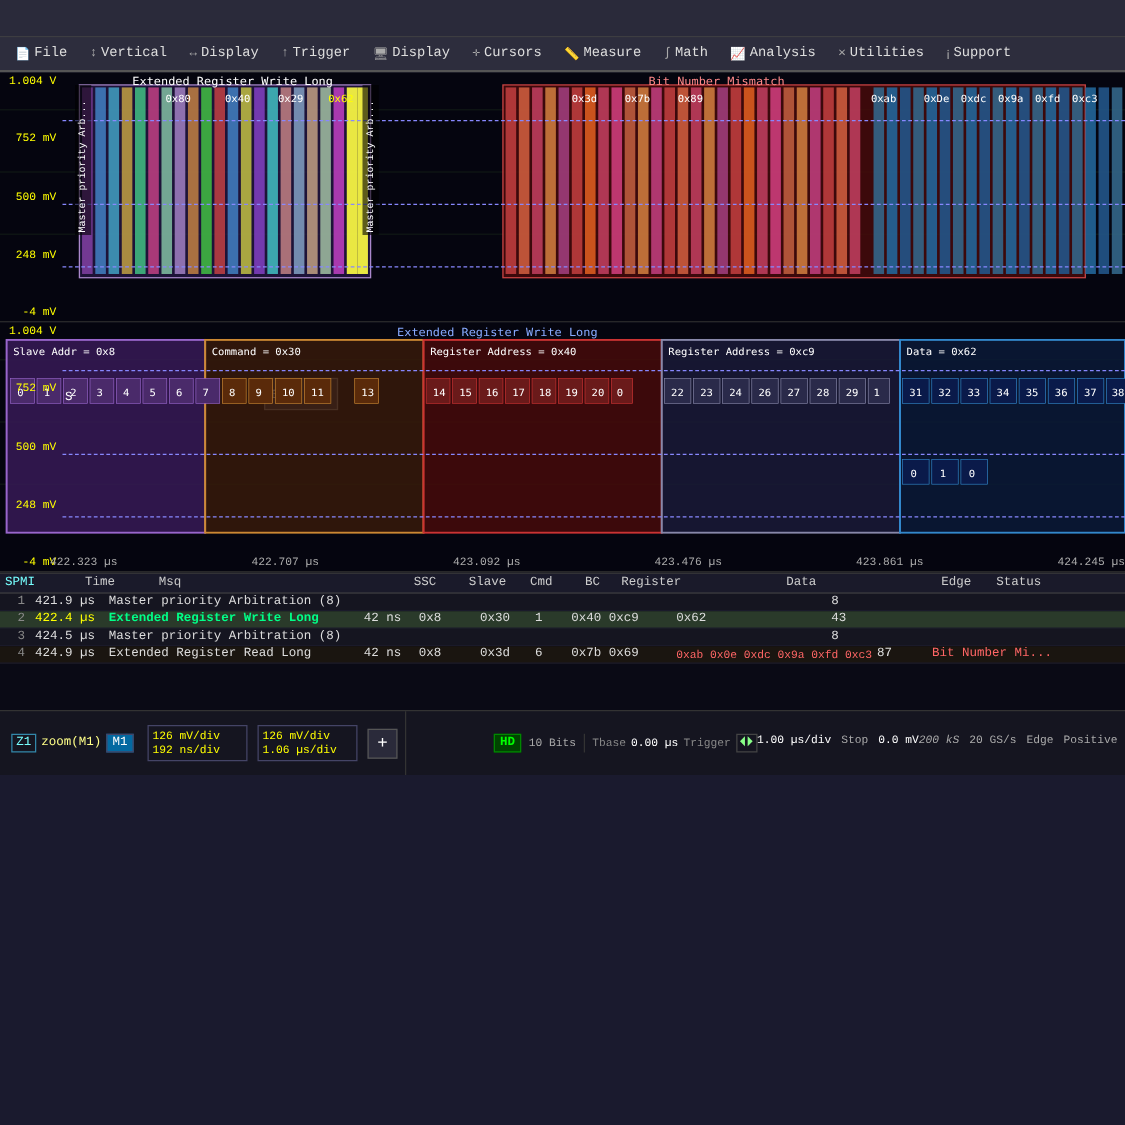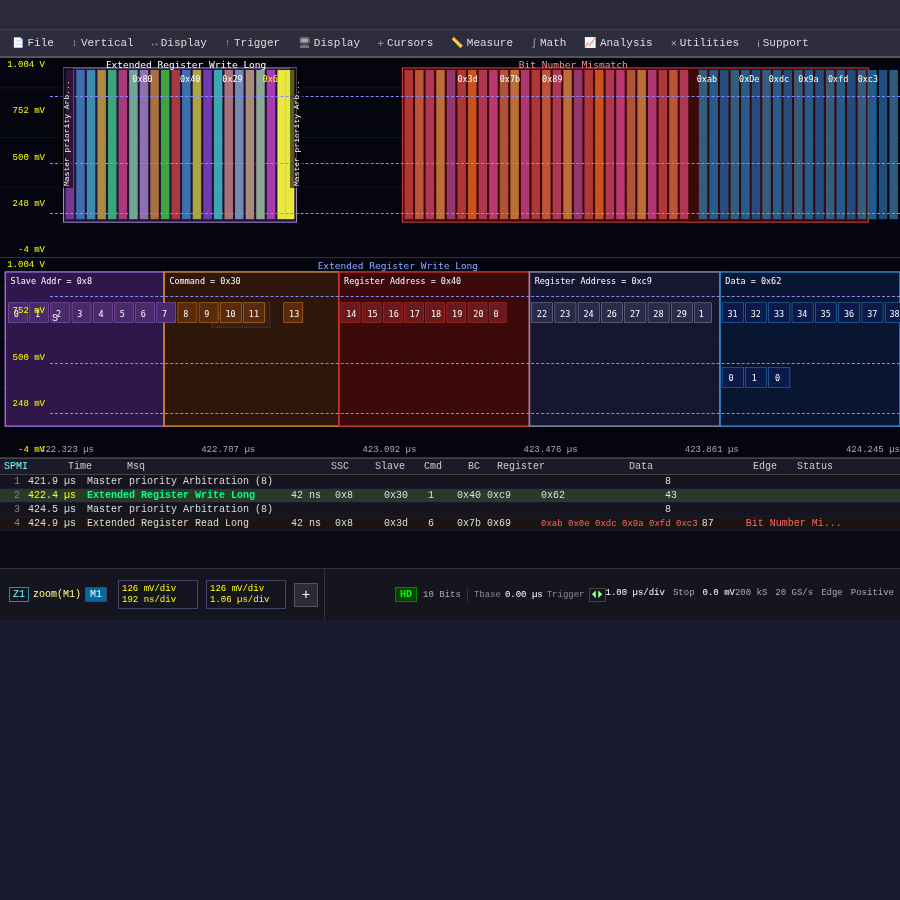--- a/index.html
+++ b/index.html
@@ -644,20 +644,20 @@
         <span style="color:#888;">Trigger</span>
 
         <span style="color:#88ff88; font-size:11px; border:1px solid #444; padding:0 2px;">⏴⏵</span>
       </div>
       <div style="display:flex; gap:8px;justify-content:space-between;">
         <span style="color:#fff;">1.00 µs/div</span>
         <span style="color:#aaa;">Stop</span>
         <span style="color:#fff;">0.0 mV</span>
       </div>
       <div style="display:flex; gap:8px;">
-        <span style="color:#aaa;">200 kS</span>
+        <span style="color:#aaa;font-style:italic;">200 kS</span>
         <span style="color:#aaa;">20 GS/s</span>
         <span style="color:#aaa;">Edge</span>
         <span style="color:#aaa;">Positive</span>
       </div>
     </div>
   </div>
 </div>
 
 </body></html>

